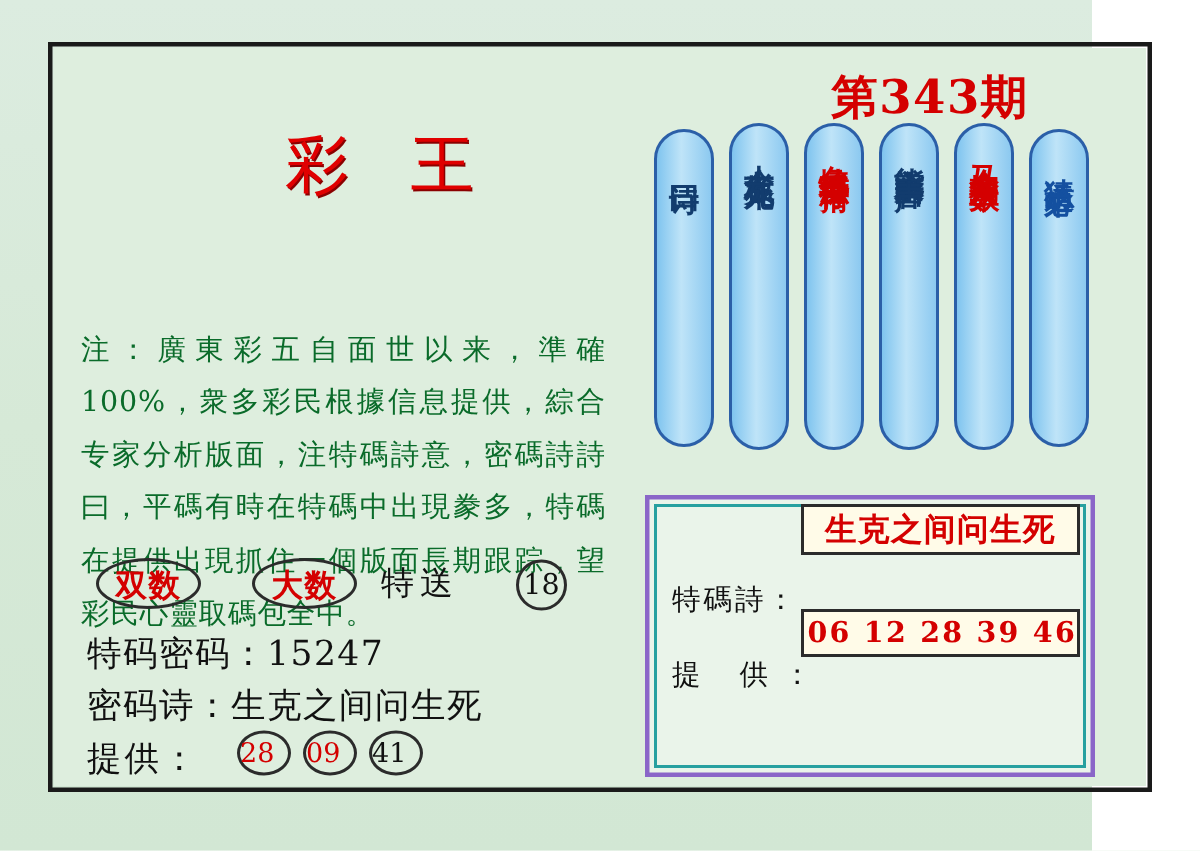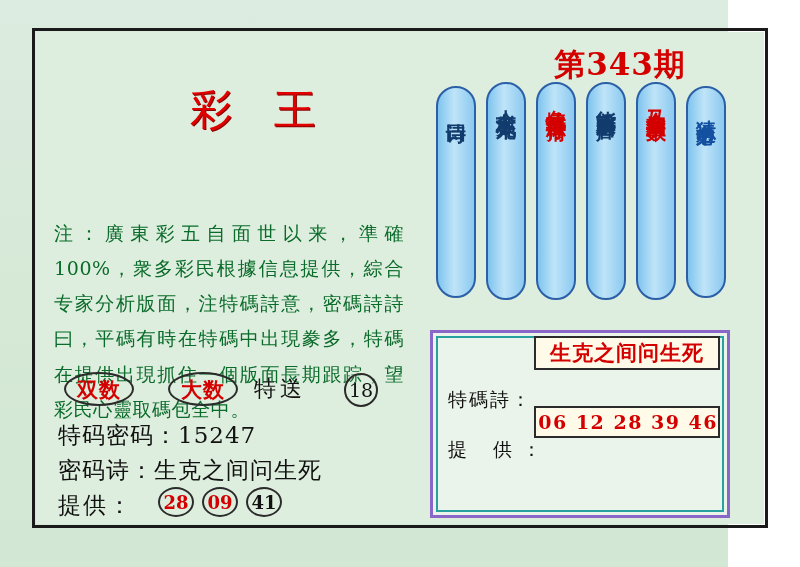--- a/index.html
+++ b/index.html
@@ -182,27 +182,26 @@
     width: 200px;
     height: 34px;
   }
   .ball {
     position: absolute;
     top: 0;
     width: 36px;
     height: 30px;
     border: 2px solid #2b2b2b;
     border-radius: 50%;
-    text-align: center;
+    text-align: left;
     line-height: 27px;
     font-family: "DejaVu Serif", serif;
     font-size: 18px;
     color: #d40000;
     box-sizing: border-box;
-    font-weight: bold;
   }
   .ball.n0 { left: 0px; }
   .ball.n1 { left: 44px; }
   .ball.n2 { left: 88px; color: #111; }
 
   
   .strips {
     position: absolute;
     left: 436px;
     top: 82px;

